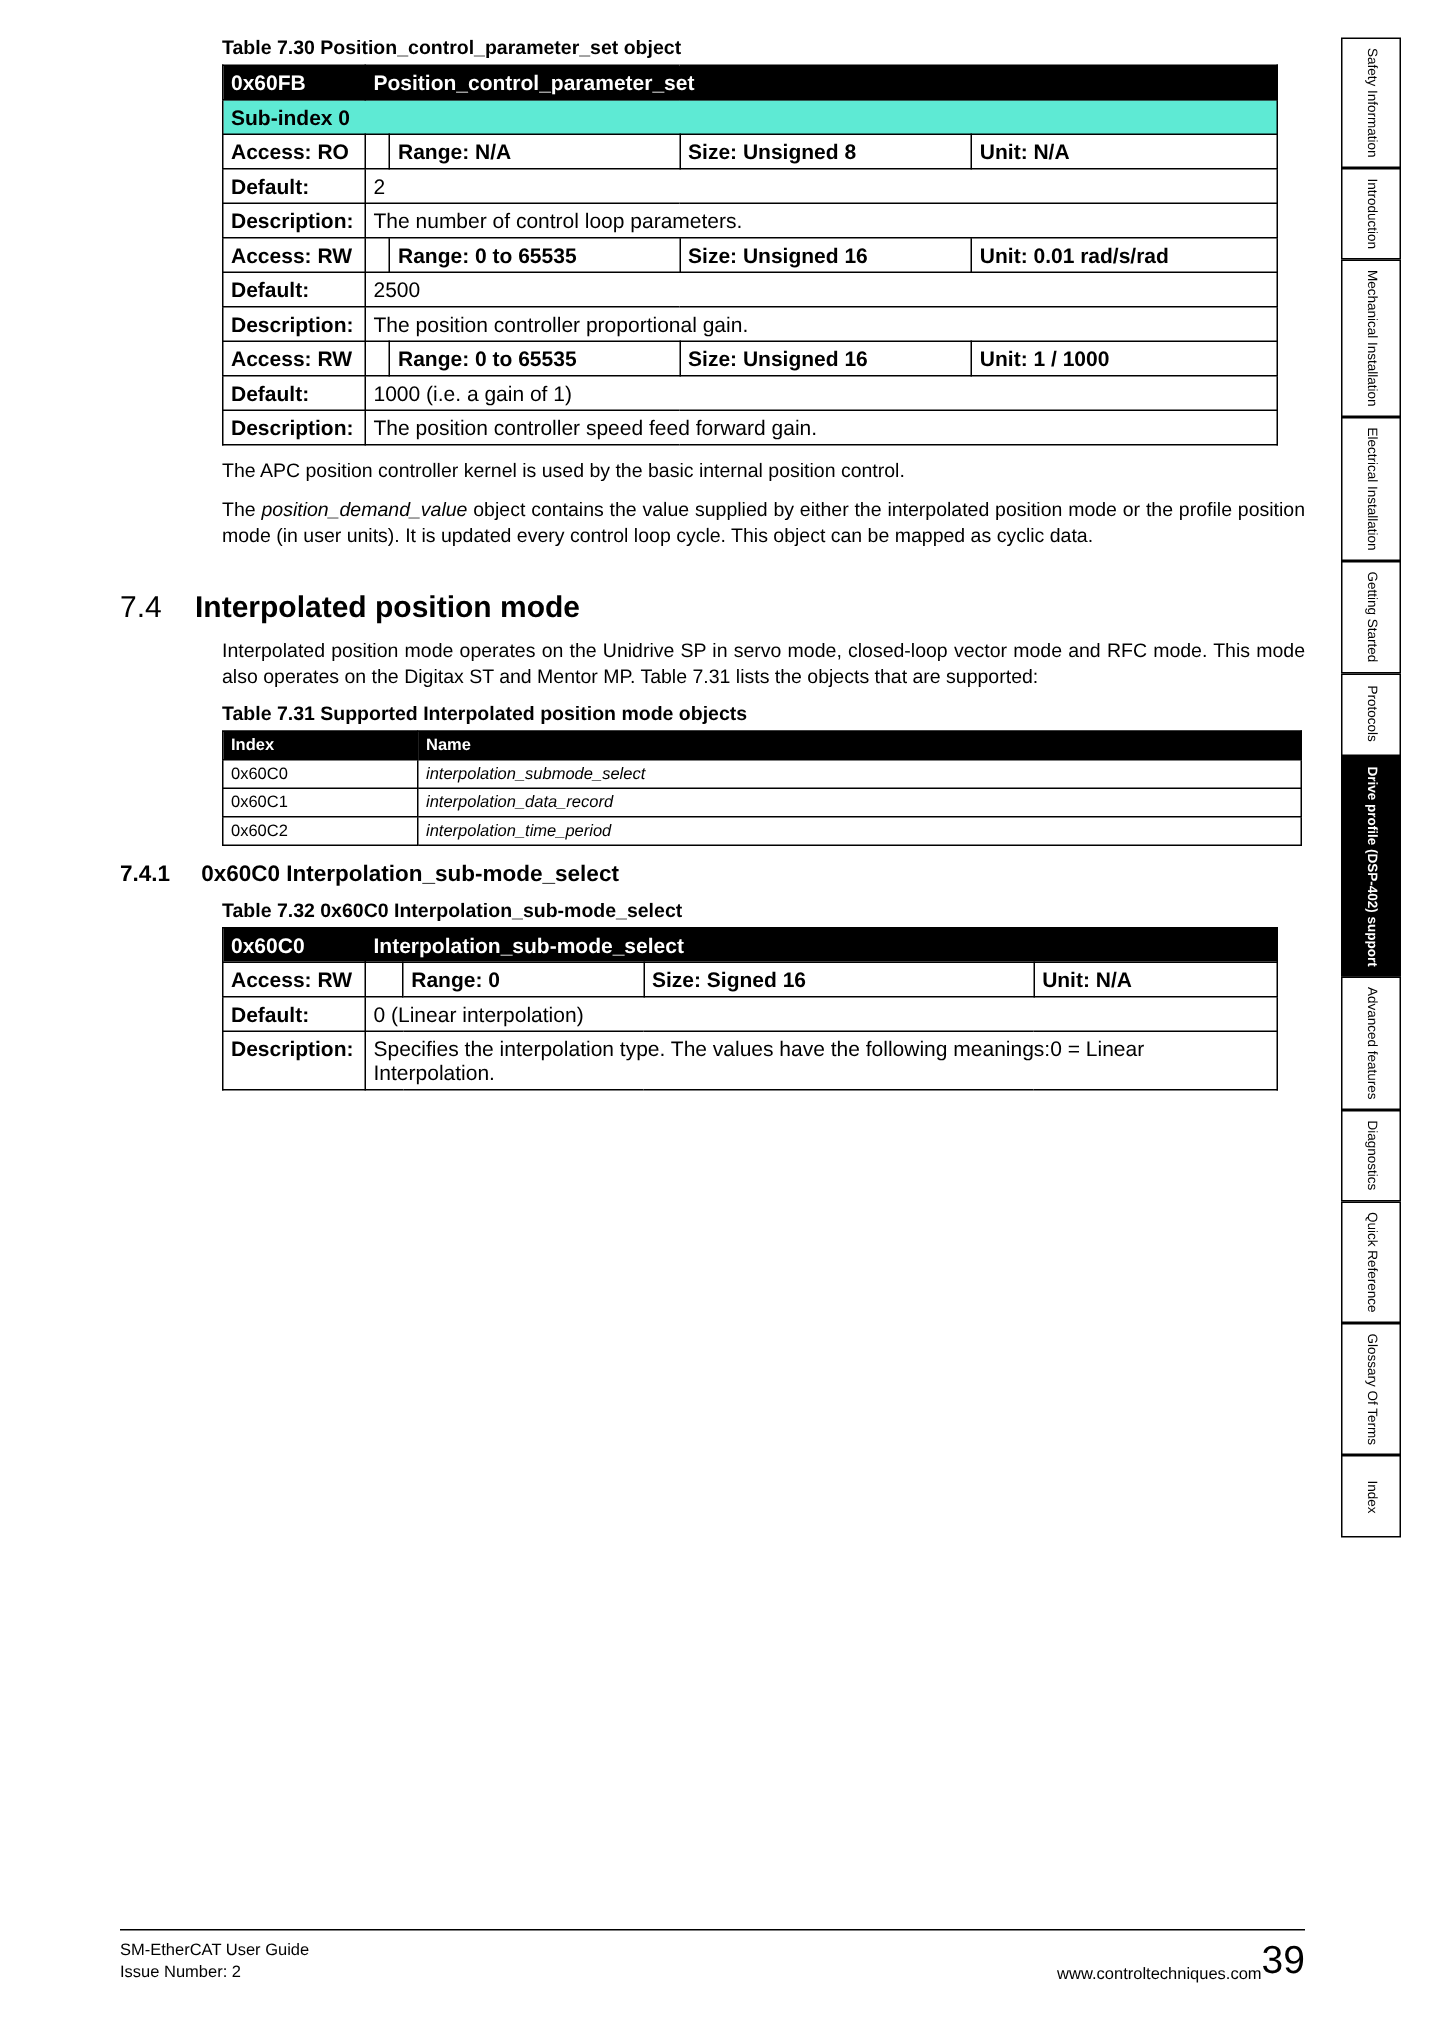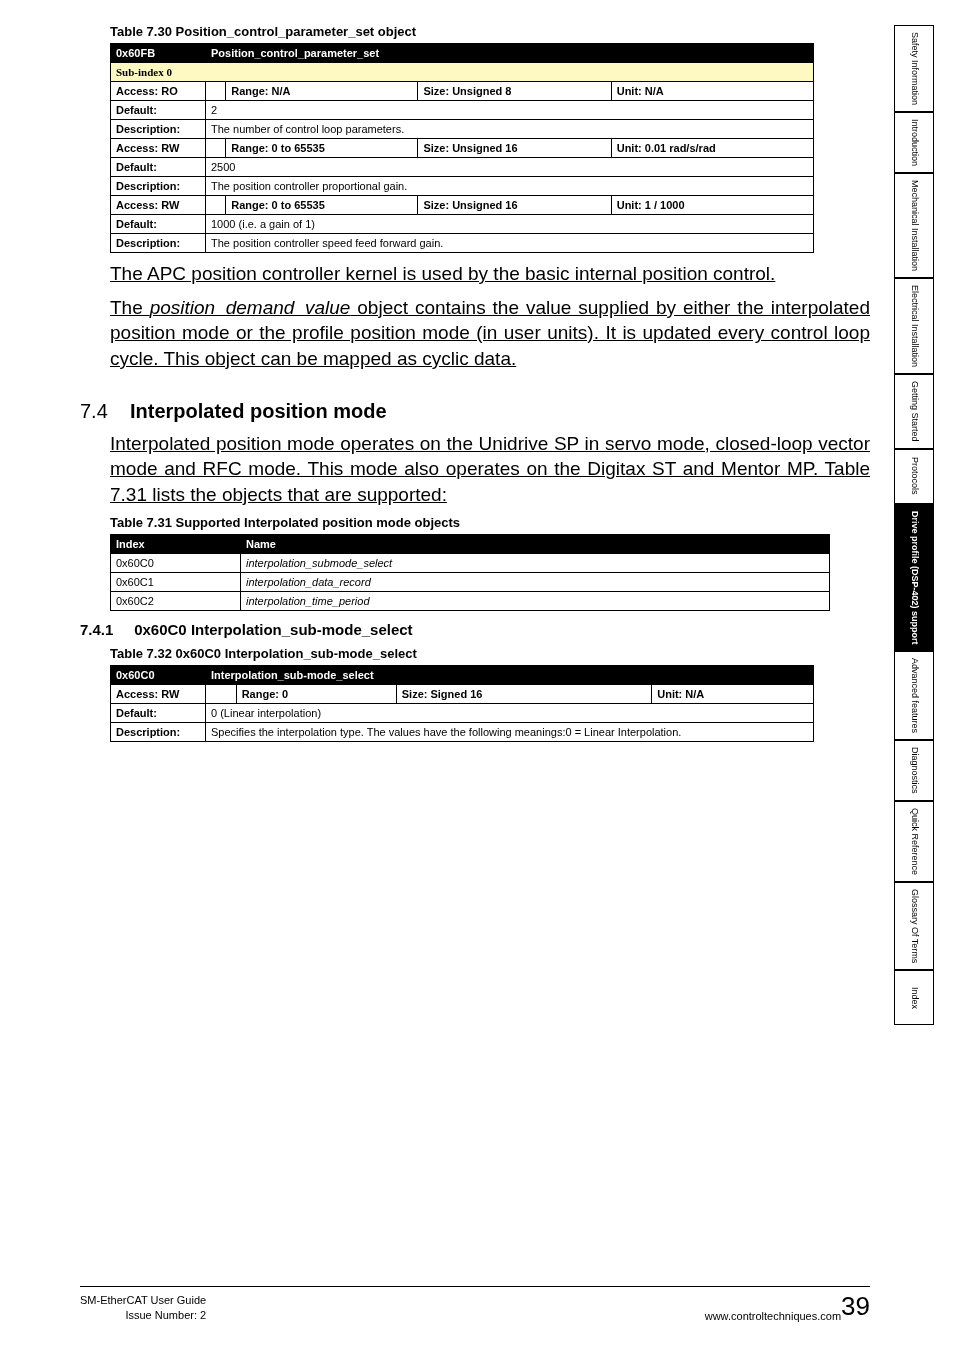--- a/index.html
+++ b/index.html
@@ -4,37 +4,37 @@
 <style>
   * { margin: 0; padding: 0; box-sizing: border-box; }
   body { font-family: Arial, Helvetica, sans-serif; background: #fff; color: #000; width: 954px; height: 1352px; position: relative; }
   .page { position: absolute; left: 80px; top: 20px; width: 790px; }
   .sidebar { position: absolute; right: 20px; top: 25px; width: 40px; display: flex; flex-direction: column; }
   .tab { border: 1px solid #000; writing-mode: vertical-rl; text-orientation: mixed; font-size: 9px; padding: 6px 2px; text-align: center; display: flex; align-items: center; justify-content: center; min-height: 55px; line-height: 1.1; }
   .tab.active { background: #000; color: #fff; font-weight: bold; }
   .h3 { font-size: 15px; font-weight: bold; margin-bottom: 8px; }
   .sec-num { display: inline-block; width: 50px; }
   .caption { font-size: 13px; font-weight: bold; margin: 4px 0; }
-  .indent { margin-left: 30px; }
-  table.obj { width: 704px; border-collapse: collapse; font-size: 11px; margin-bottom: 8px; }
+  .indent { margin-left: 68px; }
+  table.obj { width: 704px; border-collapse: collapse; font-size: 14px; margin-bottom: 8px; }
   table.obj th, table.obj td { border: 1px solid #000; padding: 3px 5px; text-align: left; vertical-align: top; }
   table.obj .hdr td { background: #000; color: #fff; font-weight: bold; }
-  table.obj .sub td { font-weight: bold; background: #fef9c3; font-family: Liberation Serif, serif; }
+  table.obj .sub td { font-weight: bold; background: #5eead4; }
   .col-lab { width: 95px; font-weight: bold; }
-  .body-text { font-size: 19px; line-height: 1.35; margin: 8px 0; text-align: justify; text-decoration: underline; }
+  .body-text { font-size: 13px; line-height: 1.35; margin: 8px 0; text-align: justify; }
   .h2 { font-size: 20px; font-weight: bold; margin: 14px 0 6px 0; }
   .h2-num { display: inline-block; width: 70px; font-size: 20px; position: absolute; left: -50px; }
   .h2-wrap { position: relative; margin-left: 50px; margin-top: 28px; }
   table.list { width: 720px; border-collapse: collapse; font-size: 11px; margin-bottom: 10px; }
   table.list th, table.list td { border: 1px solid #000; padding: 3px 5px; text-align: left; }
   table.list th { background: #000; color: #fff; }
   .italic { font-style: italic; }
   .footer { position: absolute; bottom: 30px; left: 80px; width: 790px; border-top: 1.5px solid #000; padding-top: 4px; display: flex; justify-content: space-between; align-items: flex-end; font-size: 11px; }
   .footer .pagenum { font-size: 26px; font-weight: normal; }
-  .footer-left { line-height: 1.3; text-align: right; }
+  .footer-left { line-height: 1.3; }
   .footer-center { text-align: right; flex: 1; }
 </style>
 </head>
 <body>
 
 <div class="page">
 
 
   <div class="indent">
     <div class="caption">Table 7.30  Position_control_parameter_set object</div>

